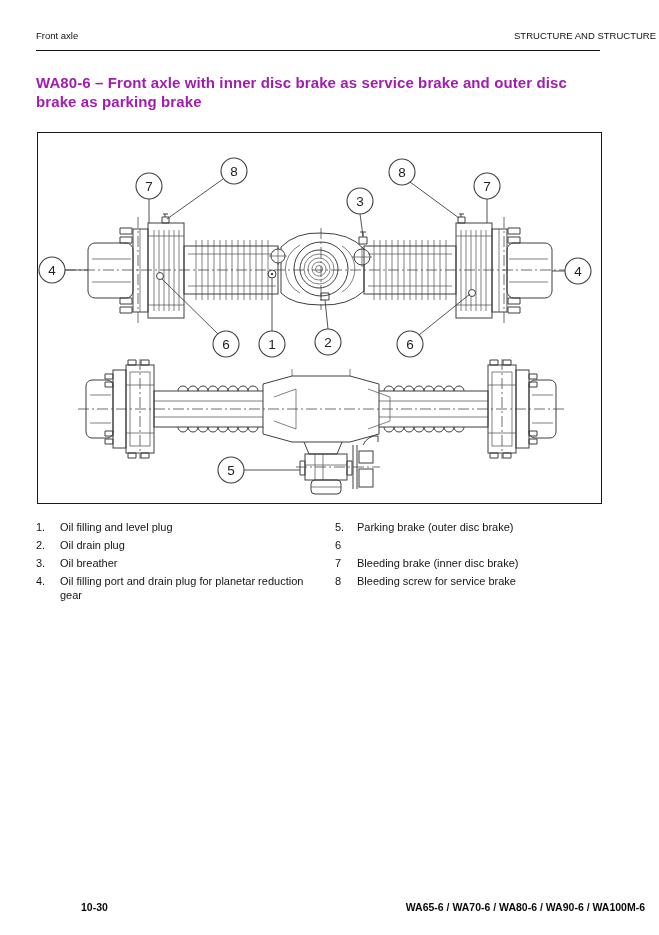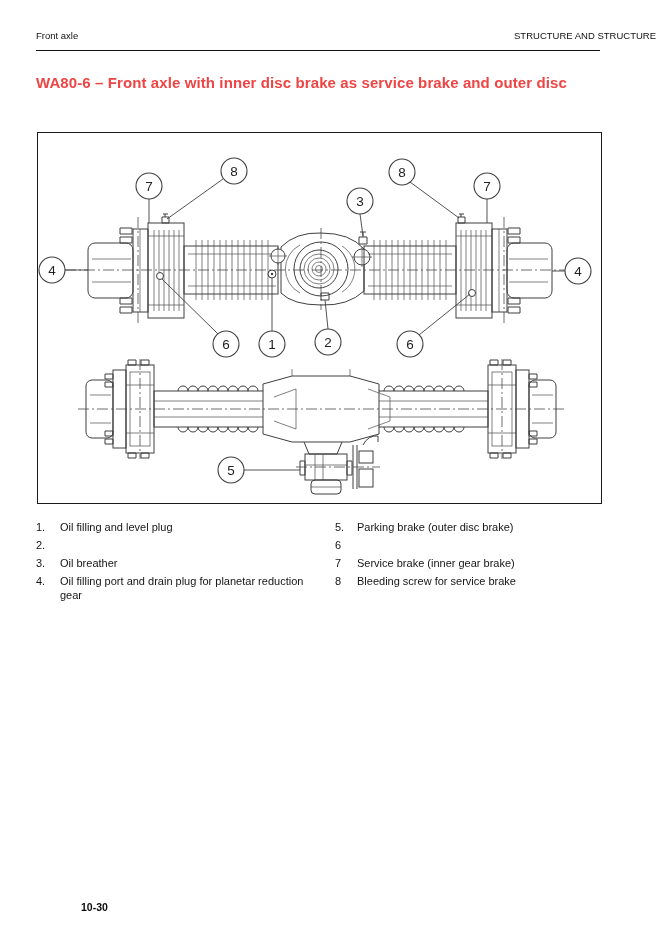--- a/index.html
+++ b/index.html
@@ -7,21 +7,21 @@
     position:relative;width:659px;height:935px;background:#ffffff;
     font-family:"Liberation Sans", sans-serif;color:#1a1a1a;overflow:hidden;
     margin:0 auto;
   }
   .hdr{position:absolute;top:30px;left:36px;width:620px;height:13px;font-size:9.5px;color:#111;}
   .hdr .hl{position:absolute;left:0;top:0;}
   .hdr .hr{position:absolute;right:0;top:0;}
   .rule{position:absolute;top:50px;left:36px;width:564px;height:0;border-top:1.6px solid #111;}
   .title{
     position:absolute;top:73px;left:36px;width:575px;margin:0;
-    font-size:15px;font-weight:bold;line-height:19px;color:#ef4444;letter-spacing:0.1px;
+    font-size:15px;font-weight:bold;line-height:19px;color:#a21caf;letter-spacing:0.1px;
   }
   .figure-box{
     position:absolute;top:132px;left:37px;width:563px;height:370px;
     border:1px solid #1a1a1a;box-sizing:content-box;background:#fff;
   }
   .figure-box svg{display:block;}
   .legend{position:absolute;top:520px;left:0;width:659px;font-size:11px;color:#151515;}
   .lcol{position:absolute;top:0;}
   .lcol.left{left:36px;width:280px;}
   .lcol.right{left:335px;width:280px;}
@@ -45,21 +45,21 @@
 <body>
 
 <div class="page">
 
   <div class="hdr">
     <span class="hl">Front axle</span>
     <span class="hr">STRUCTURE AND STRUCTURE</span>
   </div>
   <div class="rule"></div>
 
-  <h1 class="title"><span>WA80-6 – Front axle with inner disc brake as service brake and outer disc</span><br></h1>
+  <h1 class="title"><span>WA80-6 – Front axle with inner disc brake as service brake and outer disc</span><br><span>brake as parking brake</span></h1>
 
   <div class="figure-box">
     <svg width="563" height="370" viewBox="0 0 563 370" xmlns="http://www.w3.org/2000/svg">
 
       <g>
         <path class="cl" d="M27,137 H536"></path>
         <path class="cl" d="M100,84 V192"></path>
         <path class="cl" d="M466,84 V192"></path>
         <path class="cl" d="M283,95 V177"></path>
 
@@ -244,46 +244,48 @@
   </div>
 
   <div class="legend">
     <div class="lcol left">
       <div class="lrow">
         <span class="lnum">1.</span>
         <span class="ltxt">Oil filling and level plug</span>
       </div>
       <div class="lrow">
         <span class="lnum">2.</span>
+        <span class="ltxt">Oil drain plug</span>
       </div>
       <div class="lrow">
         <span class="lnum">3.</span>
         <span class="ltxt">Oil breather</span>
       </div>
       <div class="lrow">
         <span class="lnum">4.</span>
         <span class="ltxt">Oil filling port and drain plug for planetar reduction gear</span>
       </div>
     </div>
     <div class="lcol right">
       <div class="lrow">
         <span class="lnum">5.</span>
         <span class="ltxt">Parking brake (outer disc brake)</span>
       </div>
       <div class="lrow">
         <span class="lnum">6</span>
       </div>
       <div class="lrow">
         <span class="lnum">7</span>
-        <span class="ltxt">Service brake (inner gear brake)</span>
+        <span class="ltxt">Bleeding brake (inner disc brake)</span>
       </div>
       <div class="lrow">
         <span class="lnum">8</span>
         <span class="ltxt">Bleeding screw for service brake</span>
       </div>
     </div>
   </div>
 
   <div class="footer">
     <span class="fl">10-30</span>
+    <span class="fr">WA65-6 / WA70-6 / WA80-6 / WA90-6 / WA100M-6</span>
   </div>
 
 </div>
 
 </body></html>

